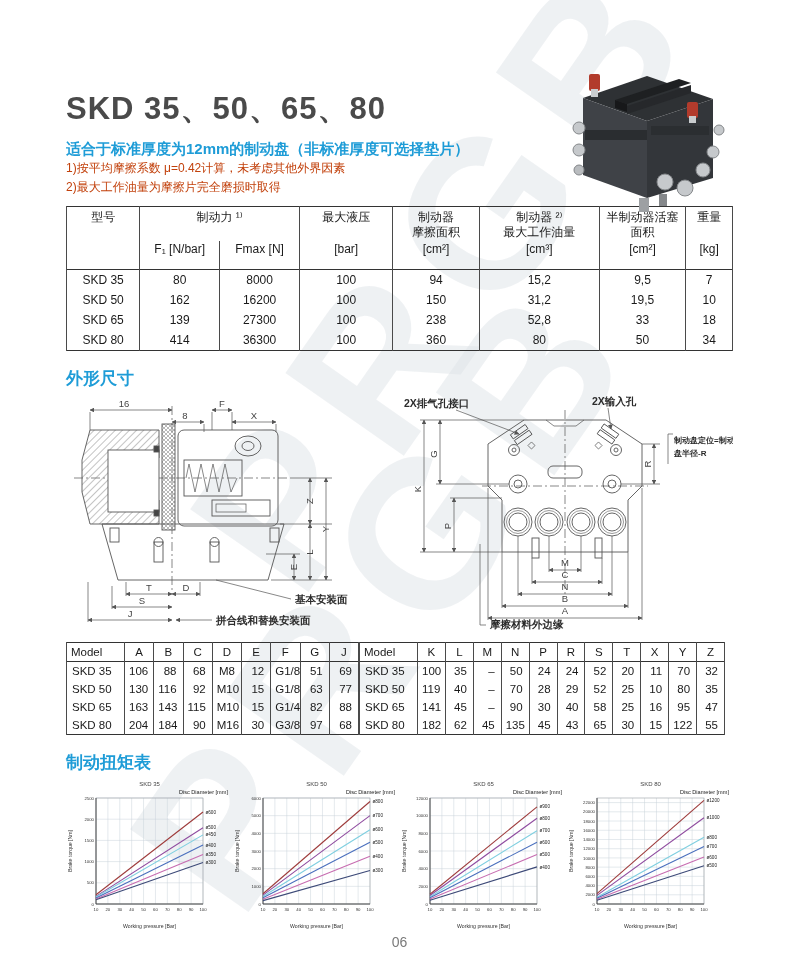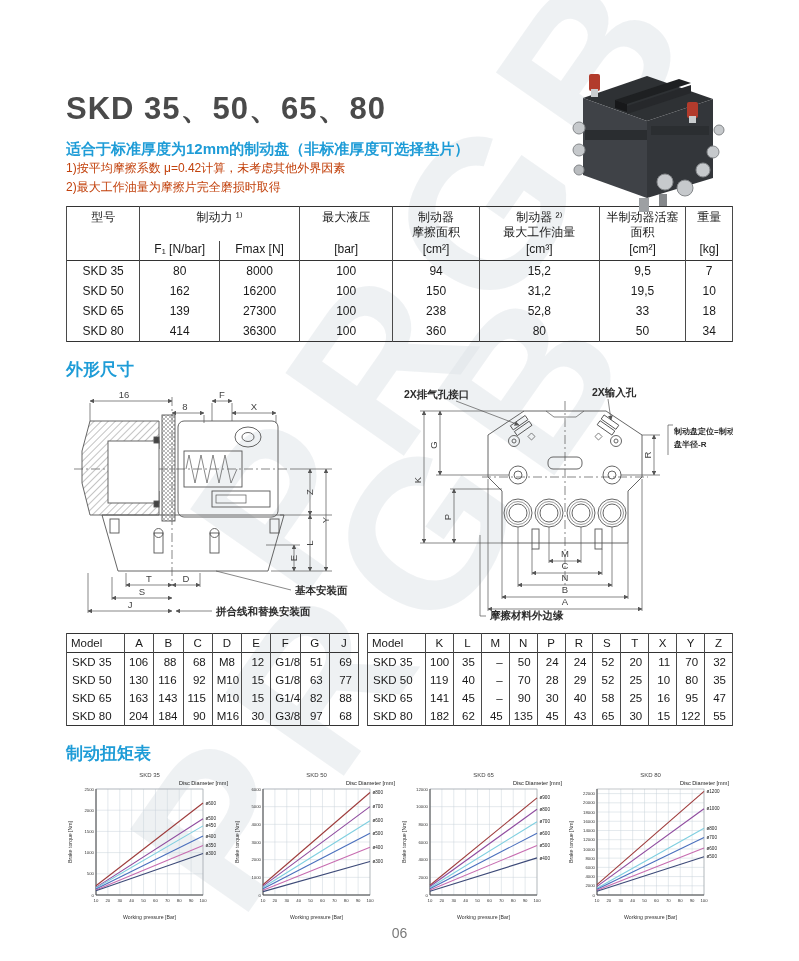--- a/index.html
+++ b/index.html
@@ -13,32 +13,32 @@
   h1.title{font-size:31px;font-weight:700;color:#4a4a4a;margin:0;letter-spacing:1px}
   .subtitle{color:#1e9cd7;font-size:15px;font-weight:700;margin-top:10px}
   .notes{font-size:12px;line-height:1.55;color:#c2410c}
   .photo-box{position:absolute;top:66px;right:50px;width:208px;height:158px;z-index:2}
 
   table.spec{border-collapse:collapse;width:100%;margin-top:10px;font-size:12px;
        text-align:center;table-layout:fixed;border:1.5px solid #333}
   .spec th,.spec td{border-left:1px solid #4a4a4a;border-right:1px solid #4a4a4a;
        padding:1px 2px;font-weight:400;line-height:1.25}
   .spec thead tr.main th{vertical-align:top;padding-top:3px}
-  .spec thead tr.units th{padding-bottom:3px}
+  .spec thead tr.units th{padding-bottom:12px}
   .spec thead{border-bottom:1.2px solid #333}
   .spec tbody td{height:18px}
 
   .sec-heading{color:#1e9cd7;font-size:17px;font-weight:700;margin:16px 0 4px 0}
   .drawings{display:flex;margin-top:2px;align-items:flex-start}
   .drawings svg{flex:0 0 auto}
   .dwg text{fill:#444;font-family:"Liberation Sans","DejaVu Sans",sans-serif}
   .dwg .callout{font-size:10.5px;font-weight:700;fill:#2b2b2b}
   .dwg .dimtxt{font-size:9.5px;fill:#444}
 
-  .dim-wrap{display:flex;gap:8px;margin-top:8px}
+  .dim-wrap{display:flex;gap:0;margin-top:8px}
   table.dim{border-collapse:collapse;border:1.5px solid #333;font-size:11.5px;table-layout:fixed}
   .dim th,.dim td{border-left:1px solid #4a4a4a;border-right:1px solid #4a4a4a;
        padding:1px 4px;font-weight:400;height:16px}
   .dim thead{border-bottom:1px solid #333}
   .dim th{text-align:center}
   .dim th:first-child{text-align:left}
   .dim td{text-align:right;padding-right:6px}
   .dim td:first-child{text-align:left;padding-left:5px}
 
   .charts{display:flex;gap:4px;margin-top:0}

